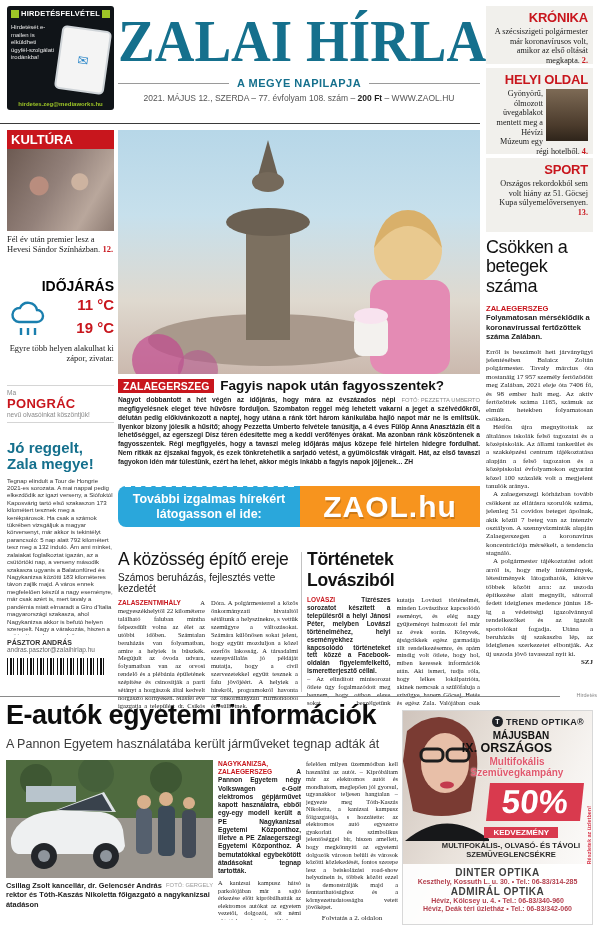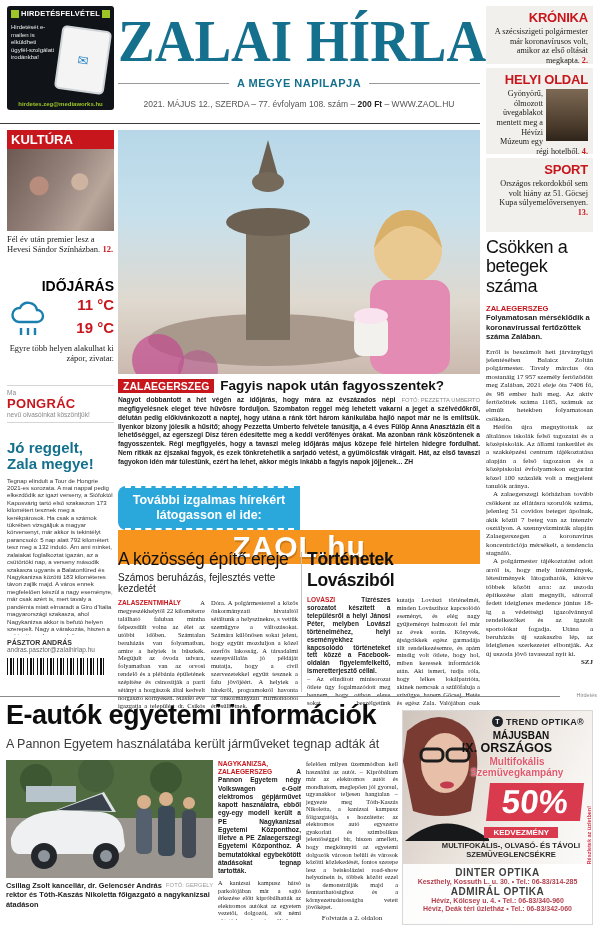--- a/index.html
+++ b/index.html
@@ -18,21 +18,21 @@
   .tablet .env{color:#2a86c8;font-size:13px;}
   .adtop-mail{position:absolute;left:0;right:0;bottom:3px;text-align:center;color:#9dc527;font-size:6px;font-weight:bold;}
 
   
   .masthead{left:118px;top:4px;width:362px;height:118px;text-align:center;}
   .mast-title{font-family:"Liberation Serif",serif;font-weight:bold;font-size:55px;line-height:1.28;
               color:#15708d;letter-spacing:0px;transform:scaleY(1.08);transform-origin:top;white-space:nowrap;}
   .tagline{display:flex;align-items:center;gap:8px;margin-top:3px;}
   .tagline:before,.tagline:after{content:"";flex:1;height:1px;background:#9a9a9a;}
   .tagline span{color:#15708d;font-weight:bold;font-size:11px;letter-spacing:.5px;}
-  .dateline{margin-top:10px;font-size:8.5px;color:#555;}
+  .dateline{margin-top:4px;font-size:8.5px;color:#555;}
   .dateline b{color:#222;}
   .top-rule{left:0;top:123px;width:480px;border-top:1.5px solid #3a3a3a;}
 
   
   .teaser{left:486px;width:107px;background:#f1f0ec;box-sizing:border-box;padding:4px 5px;}
   .teaser h3{margin:0;text-align:right;color:#c8161d;font-size:13px;font-weight:bold;letter-spacing:-.2px;}
   .teaser p{margin:2px 0 0;font-family:"Liberation Serif",serif;font-size:8.2px;line-height:1.18;text-align:right;color:#222;}
   .pagenum{color:#c8161d;font-weight:bold;}
   .helyi-img{float:right;width:42px;height:52px;margin:2px 0 2px 3px;
      background:linear-gradient(#7d6a55,#4b3b2c 70%,#2e241a),
@@ -67,21 +67,21 @@
   .lead-photo{left:118px;top:130px;width:362px;height:244px;overflow:hidden;
       background:linear-gradient(#b7d7e8 0%,#c7e0ec 35%,#dfd9cf 70%,#cbb9ae 100%);}
   .lead-cap{left:118px;top:378px;width:362px;}
   .cap-row{display:flex;align-items:center;gap:6px;}
   .cap-tag{background:#c8161d;color:#fff;font-weight:bold;font-size:10.5px;padding:1px 5px;}
   .cap-head{font-weight:bold;font-size:13.5px;color:#111;}
   .cap-body{margin-top:3px;font-size:6.7px;font-weight:bold;line-height:1.32;color:#222;text-align:justify;height:78px;overflow:hidden;}
   .cap-credit{float:right;color:#8a8a8a;font-weight:normal;font-size:5.8px;margin-left:6px;margin-top:1px;}
 
   
-  .zaol{left:118px;top:486px;width:362px;height:41px;display:flex;flex-direction:column;}
+  .zaol{left:118px;top:486px;width:362px;height:41px;display:flex;}
   .zaol-left{width:182px;background:#2aa7db;border-radius:8px 0 0 8px;display:flex;align-items:center;justify-content:center;}
   .zaol-left .inner{border-top:2px dashed #fff;border-bottom:2px dashed #fff;padding:5px 2px;width:165px;
       text-align:center;color:#fff;font-weight:bold;font-size:12.5px;line-height:1.2;}
   .zaol-right{flex:1;background:#f7941e;display:flex;align-items:center;justify-content:center;}
   .zaol-logo{color:#fff;font-weight:bold;font-size:30px;letter-spacing:1px;text-shadow:1px 2px 0 rgba(0,0,0,.18);}
 
   
   .art1{left:118px;top:549px;width:180px;}
   .art1 h2{margin:0;font-size:17.5px;font-weight:normal;color:#111;letter-spacing:-.3px;}
   .art1 .sub{font-size:10px;color:#222;margin-top:2px;}

